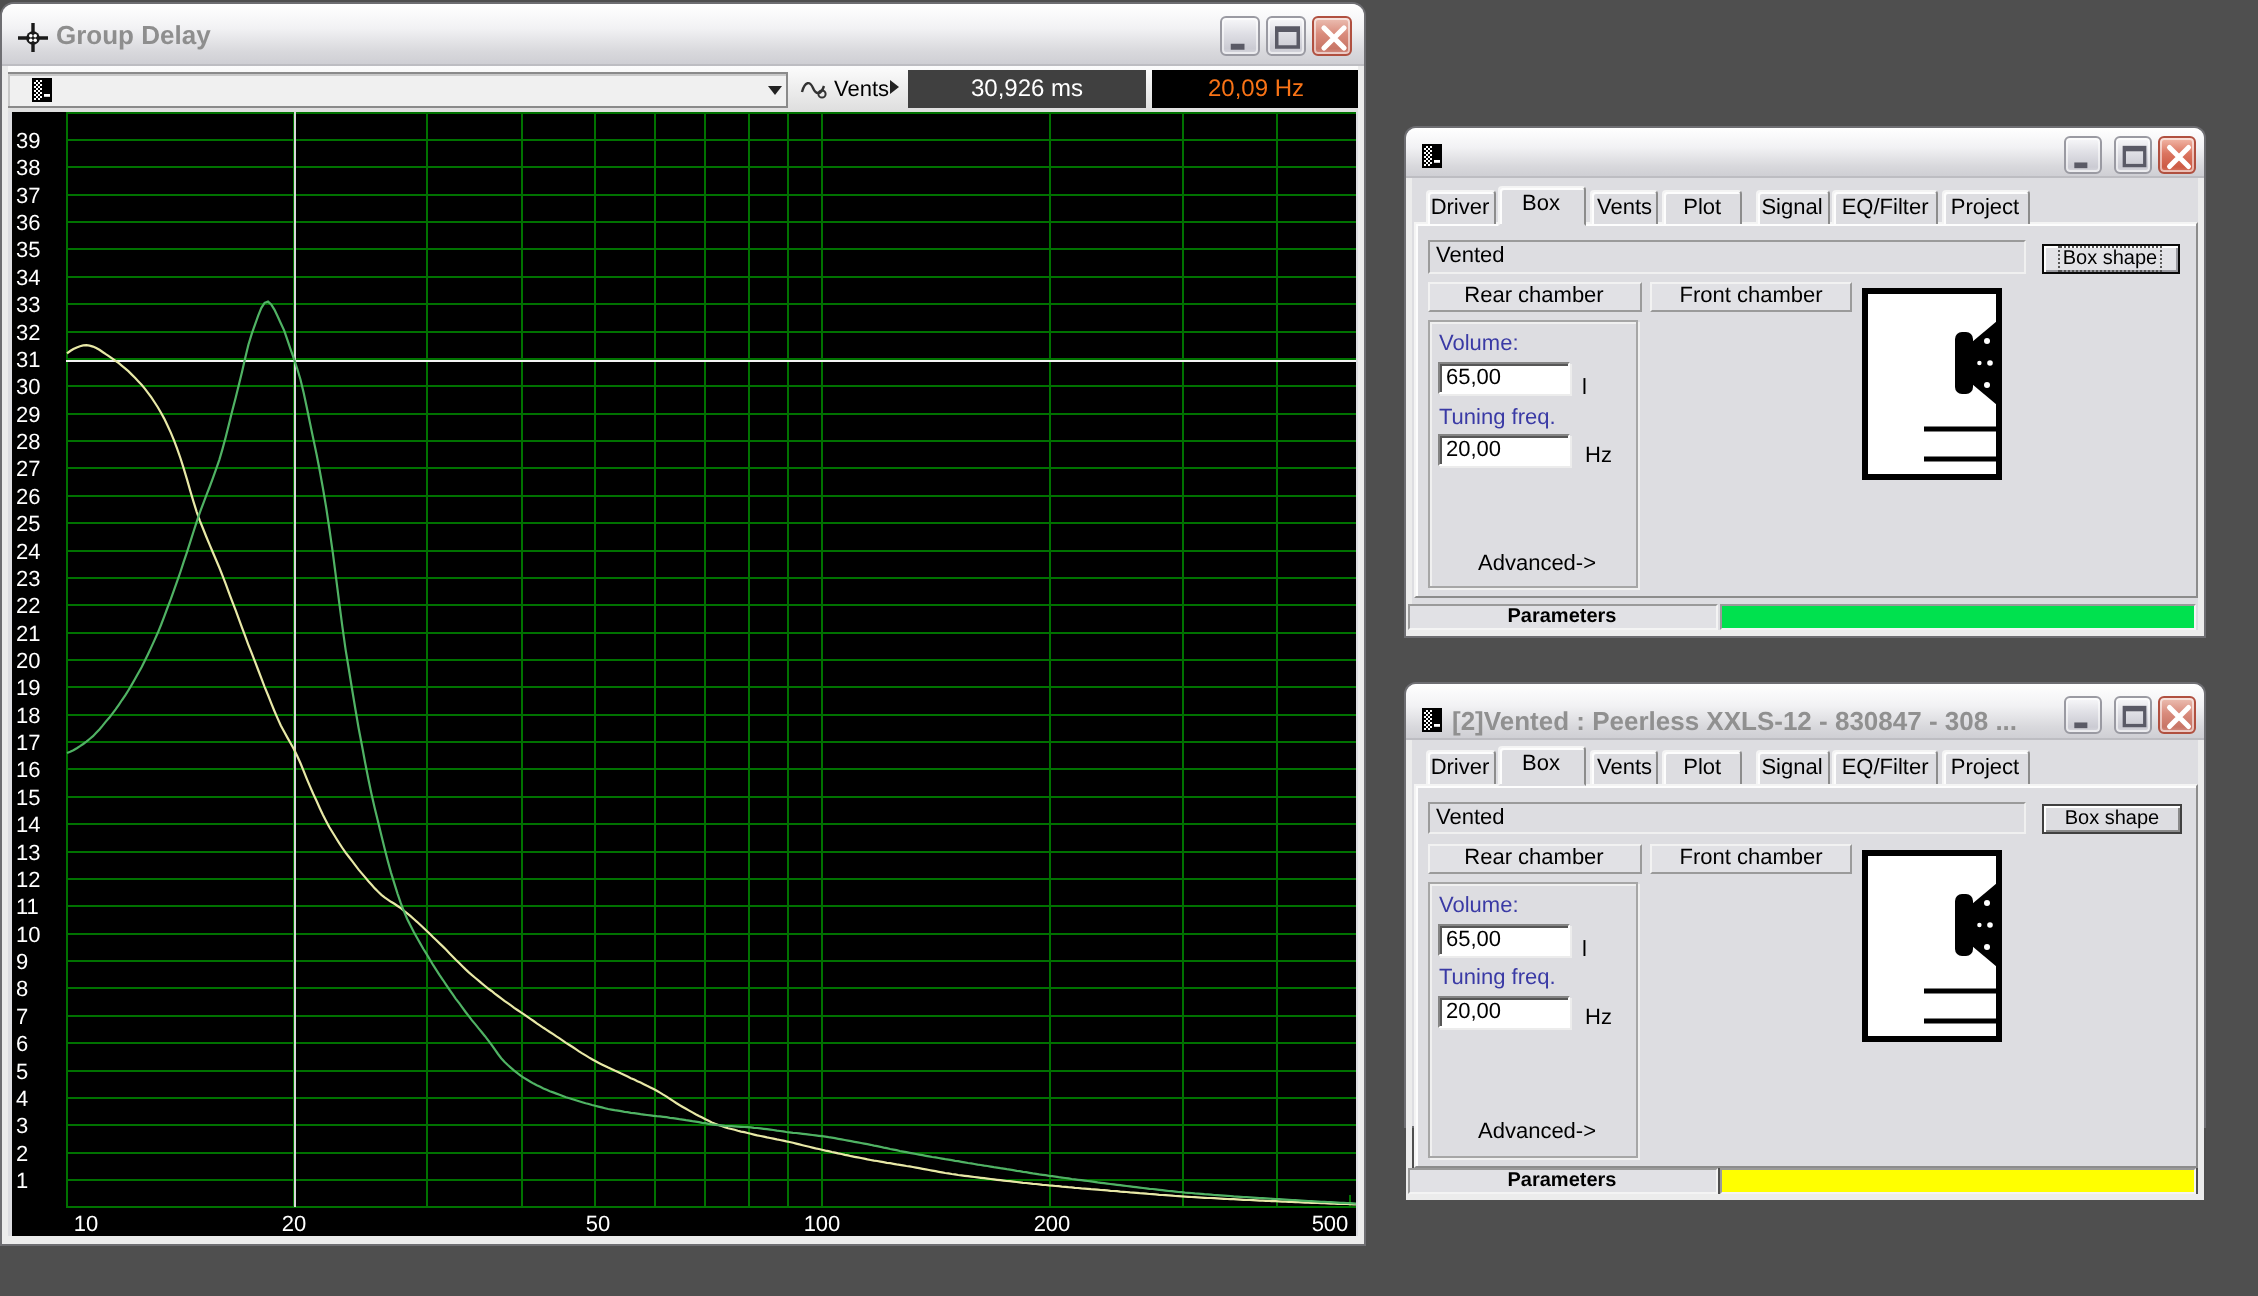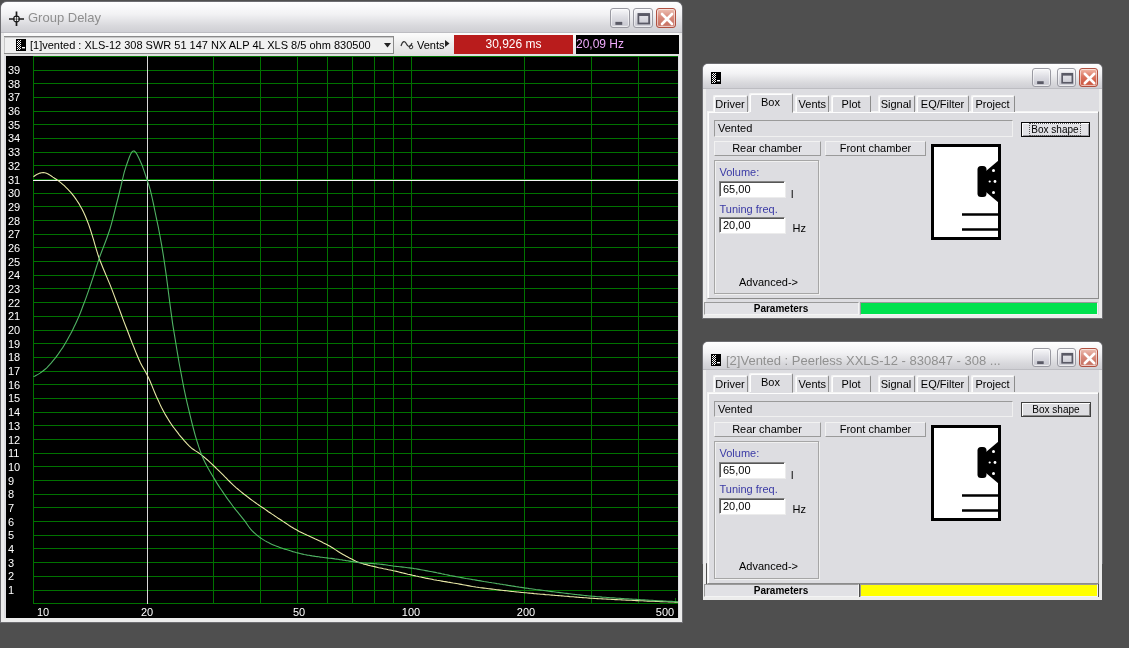--- a/index.html
+++ b/index.html
@@ -1,16 +1,16 @@
 <!DOCTYPE html>
 <html><head><meta charset="utf-8"><style>
 *{margin:0;padding:0;box-sizing:border-box}
 body{width:1129px;height:648px;background:#4f4f4f;font-family:"Liberation Sans",sans-serif;position:relative;overflow:hidden}
 .ab{position:absolute}
-.tb{font-weight:normal;font-size:13px;white-space:nowrap}
+.tb{font-weight:bold;font-size:13px;white-space:nowrap}
 .t11{font-size:11px;white-space:nowrap;color:#000}
 .blu{color:#3a3aa5;font-size:11px;white-space:nowrap}
 .inp{background:#fff;border:1px solid #848484;border-right-color:#fff;border-bottom-color:#fff;
 box-shadow:inset 1px 1px 0 #565656, 1px 1px 0 #ececec;font-size:11px;color:#000;padding:1px 0 0 3px}
 .tab{position:absolute;background:#dddde1;border:1px solid #8c8c8c;border-bottom:none;
 border-top-color:#f4f4f4;border-left-color:#f4f4f4;border-radius:2px 2px 0 0;font-size:11px;color:#000;
 text-align:center;box-shadow:inset 1px 1px 0 #fdfdfd}
 </style></head><body>
 <svg width="0" height="0" style="position:absolute">
     <defs>
@@ -53,34 +53,33 @@
       </svg>
     </div>
     <div class="ab" style="left:0;top:31px;width:681px;height:23px;background:linear-gradient(#fcfcfc,#dedede)"></div>
     <div class="ab" style="left:2px;top:34px;width:391px;height:18px;background:#f0f0f0;border:1px solid #8a8a8a;box-shadow:inset 1px 1px 0 #c8c8c8"></div>
     <svg width="10" height="12" viewBox="0 0 10 12" style="position:absolute;left:15px;top:37px">
       <rect x="0" y="0" width="10" height="12" fill="#000"></rect>
       <rect x="1" y="1" width="4" height="10" fill="#fff"></rect>
       <rect x="1" y="1" width="4" height="10" fill="url(#chk)"></rect>
       <rect x="6" y="8" width="3" height="1.4" fill="#fff"></rect>
     </svg>
-    <div class="ab t11" style="left:29px;top:37px">[1]vented : XLS-12 308 SWR 51 147 NX ALP 4L XLS 8/5 ohm 830500</div>
     <svg width="8" height="5" viewBox="0 0 8 5" class="ab" style="left:383px;top:41px">
       <path d="M0 0 H7 L3.5 4.5 Z" fill="#222"></path>
     </svg>
     <svg width="15" height="10" viewBox="0 0 15 10" class="ab" style="left:399px;top:38px">
       <path d="M1 6 C2.5 0.5, 5 0.5, 6.5 4 C8 7.5, 10.5 7.5, 12 3" stroke="#333" fill="none" stroke-width="1.2"></path>
       <circle cx="11" cy="7" r="1.8" fill="none" stroke="#333" stroke-width="1"></circle>
     </svg>
     <div class="ab t11" style="left:416px;top:37px">Vents</div>
     <svg width="5" height="8" viewBox="0 0 5 8" class="ab" style="left:444px;top:38px">
       <path d="M0 0 L4.5 3.5 L0 7 Z" fill="#222"></path>
     </svg>
-    <div class="ab" style="left:453px;top:33px;width:119px;height:19px;background:#b91c1c;color:#fff;font-size:12px;text-align:center;line-height:19px">30,926 ms</div>
-    <div class="ab" style="left:575px;top:33px;width:104px;height:19px;background:#000;color:#f0abfc;font-size:12px;text-align:left;line-height:19px">20,09 Hz</div>
+    <div class="ab" style="left:453px;top:33px;width:119px;height:19px;background:#404040;color:#fff;font-size:12px;text-align:center;line-height:19px">30,926 ms</div>
+    <div class="ab" style="left:575px;top:33px;width:104px;height:19px;background:#000;color:#f97316;font-size:12px;text-align:center;line-height:19px">20,09 Hz</div>
     <div class="ab" style="left:5px;top:54px;width:672px;height:562px;background:#000">
       <svg width="672" height="562" viewBox="0 0 672 562" style="position:absolute;left:0;top:0">
 <g stroke="#007200" stroke-width="1" shape-rendering="crispEdges">
           <line x1="27.5" y1="0" x2="27.5" y2="547.7"></line>
           <line x1="141.2" y1="0" x2="141.2" y2="547.7"></line>
           <line x1="207.7" y1="0" x2="207.7" y2="547.7"></line>
           <line x1="254.9" y1="0" x2="254.9" y2="547.7"></line>
           <line x1="291.5" y1="0" x2="291.5" y2="547.7"></line>
           <line x1="321.4" y1="0" x2="321.4" y2="547.7"></line>
           <line x1="346.7" y1="0" x2="346.7" y2="547.7"></line>

